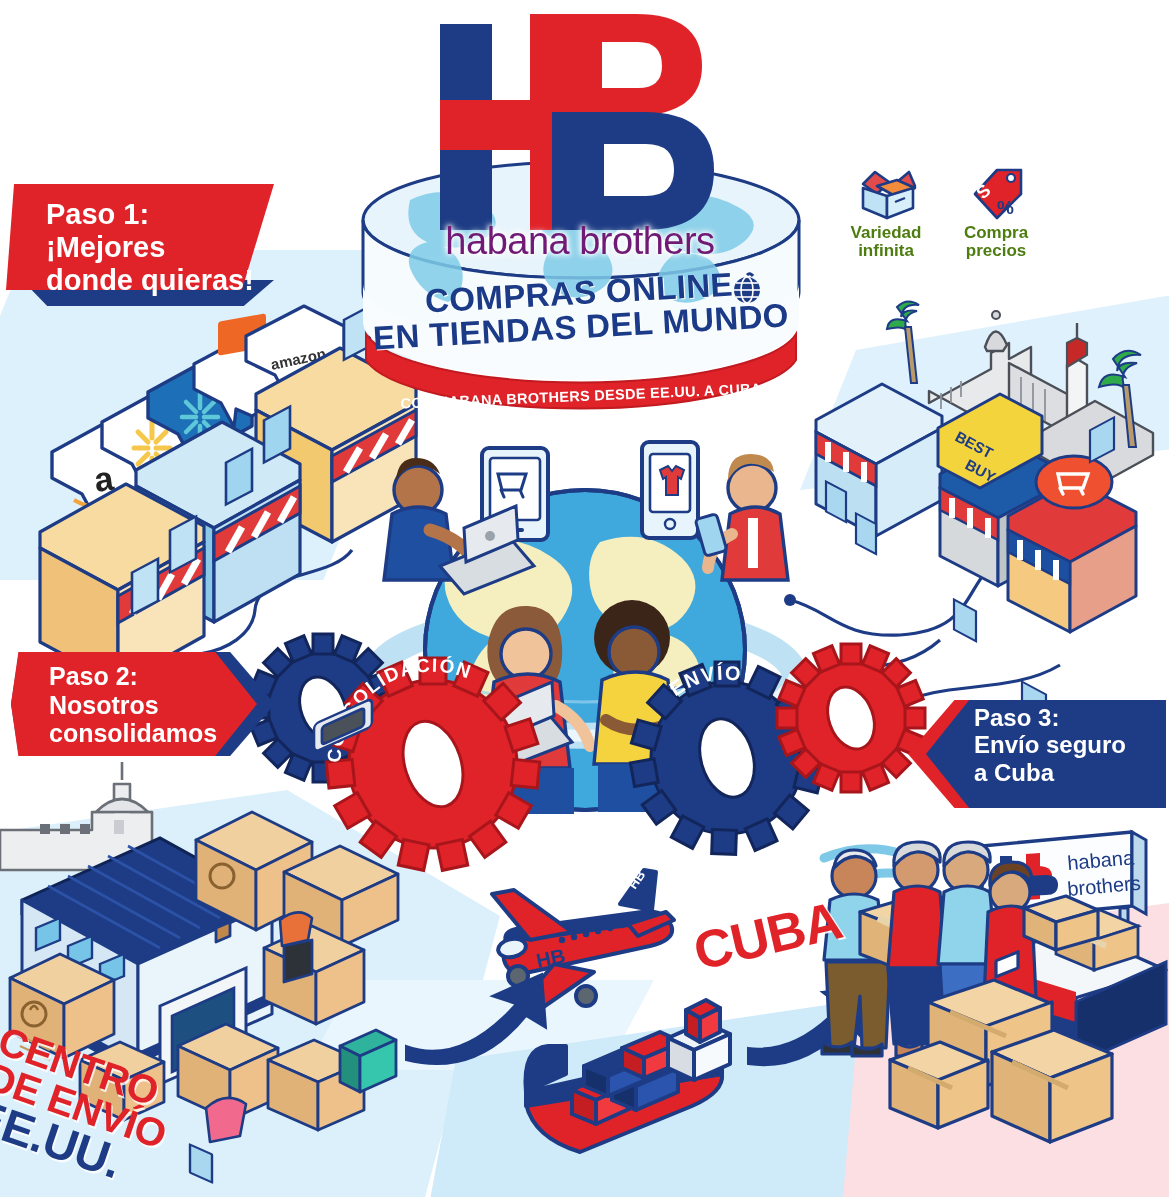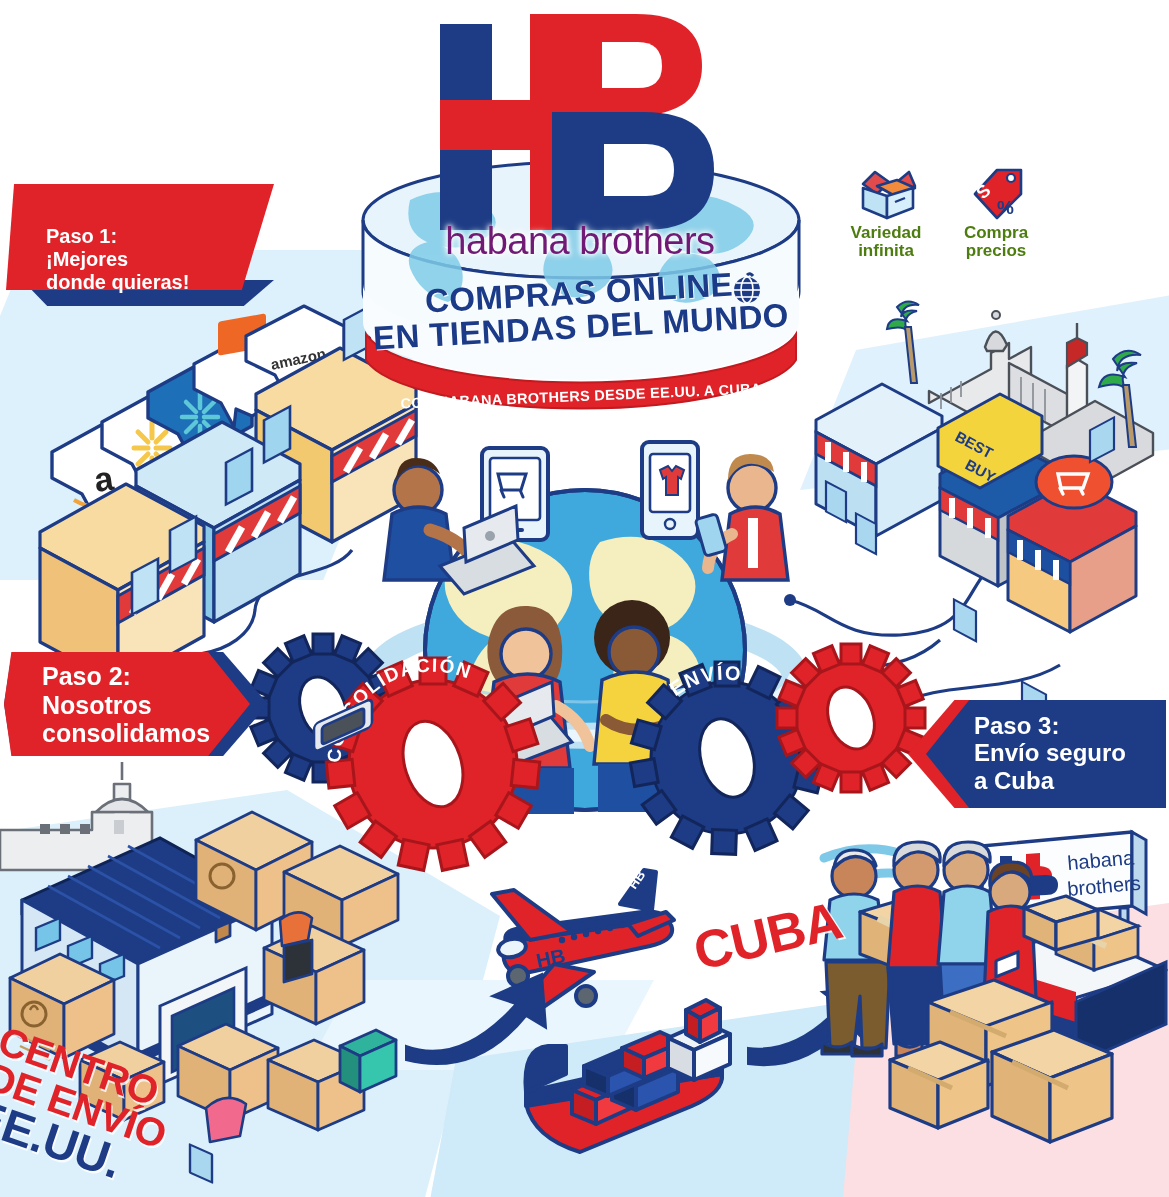--- a/index.html
+++ b/index.html
@@ -66,43 +66,43 @@
 
   .step1 { left: 6px; top: 184px; width: 268px; height: 106px; }
   .step1 .shape {
     position: absolute; inset: 0; background: #e02329;
     clip-path: polygon(3% 0, 100% 0, 88% 100%, 0 100%);
   }
   .step1 .shadow {
     position: absolute; left: 16px; top: 96px; width: 252px; height: 26px;
     background: #1d3c85; clip-path: polygon(0 0, 100% 0, 88% 100%, 10% 100%);
   }
-  .step1 .txt { padding: 14px 0 0 40px; font-size: 20px; margin-top: 27px; }
-
-  .step2 { left: 4px; top: 652px; width: 264px; height: 108px; }
+  .step1 .txt { padding: 14px 0 0 40px; font-size: 29px; }
+
+  .step2 { left: 11px; top: 652px; width: 264px; height: 108px; }
   .step2 .shape-b {
     position: absolute; left: 0; top: 0; width: 264px; height: 104px; background: #1d3c85;
     clip-path: polygon(3% 0, 83% 0, 100% 50%, 83% 100%, 3% 100%, 0 50%);
   }
   .step2 .shape {
     position: absolute; left: 0; top: 0; width: 246px; height: 104px; background: #e02329;
     clip-path: polygon(3% 0, 83% 0, 100% 50%, 83% 100%, 3% 100%, 0 50%);
   }
   .step2 .txt { padding: 10px 0 0 38px; font-size: 25px; }
 
   .step3 { left: 908px; top: 700px; width: 258px; height: 112px; }
   .step3 .shape-r {
     position: absolute; left: 0; top: 0; width: 258px; height: 108px; background: #e02329;
     clip-path: polygon(18% 0, 100% 0, 100% 100%, 18% 100%, 0 50%);
   }
   .step3 .shape {
     position: absolute; left: 18px; top: 0; width: 240px; height: 108px; background: #1d3c85;
     clip-path: polygon(18% 0, 100% 0, 100% 100%, 18% 100%, 0 50%);
   }
-  .step3 .txt { padding: 12px 0 0 66px; font-size: 24px; }
+  .step3 .txt { padding: 4px 0 0 66px; font-size: 24px; }
 
   
   .centro {
     position: absolute; left: 6px; top: 1022px; width: 220px;
     font-weight: 800; font-size: 40px; line-height: .94; letter-spacing: -.5px;
     transform: rotate(19deg); transform-origin: left top;
   }
   .centro .r { color:#e02329; display:block; text-shadow: 2px 2px 0 rgba(255,255,255,.8); }
   .centro .b { color:#1d3c85; display:block; font-size: 47px;
                text-shadow: 2px 2px 0 rgba(255,255,255,.8); }

